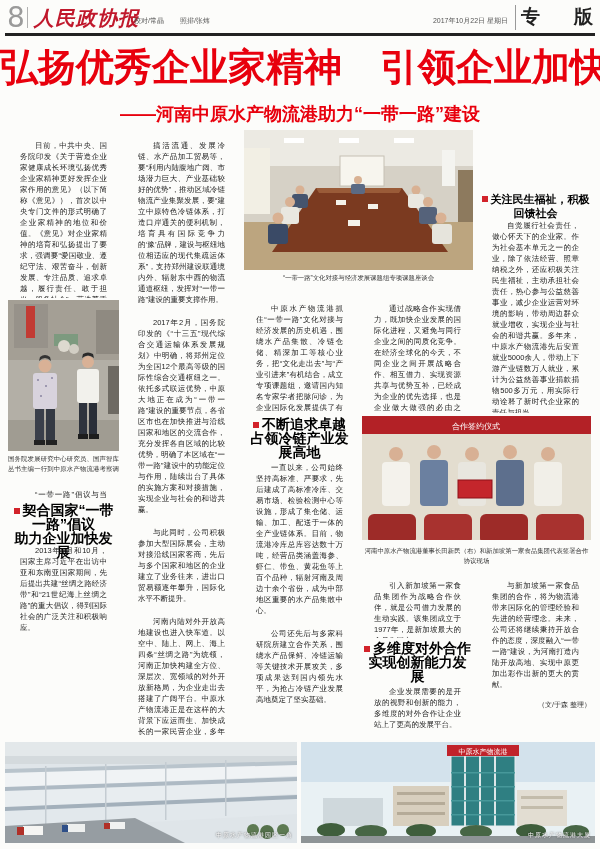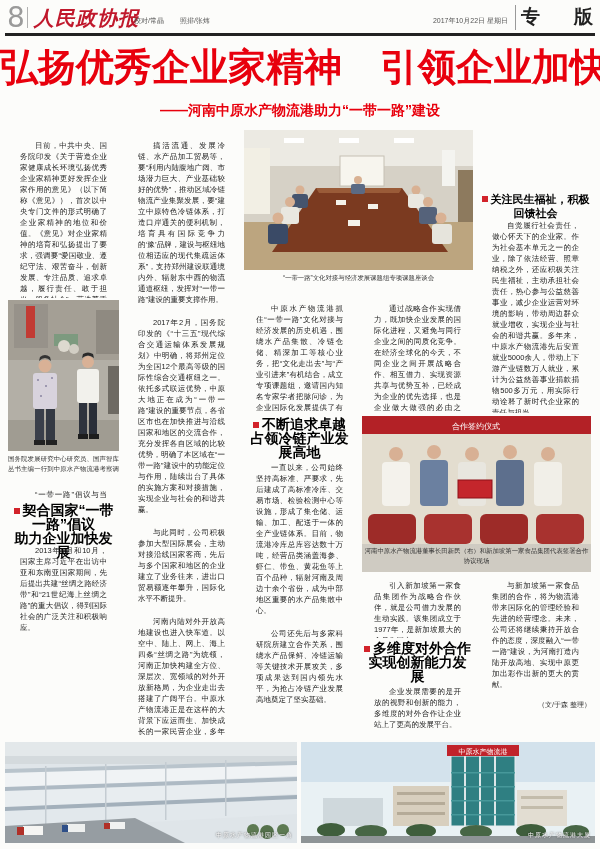--- a/index.html
+++ b/index.html
@@ -14,21 +14,21 @@
   .credits{position:absolute;left:134px;top:16px;font-size:7px;color:#555;}
   .credits span{margin-right:14px;}
   .date{position:absolute;right:92px;top:16px;font-size:7px;color:#555;}
   .sec-divider{position:absolute;right:84px;top:5px;width:1px;height:25px;background:#999;}
   .section{position:absolute;right:7px;top:4px;width:72px;display:flex;justify-content:space-between;
            font-size:19px;color:#222;font-family:"DejaVu Serif",serif;font-weight:bold;}
   .hdr-rule{position:absolute;left:5px;right:5px;top:33px;height:3px;background:#222;}
   
   .headline{position:absolute;left:0;right:0;top:44px;text-align:center;font-size:38px;line-height:46px;
             font-weight:bold;color:#e8000d;letter-spacing:0px;white-space:nowrap;}
-  .subtitle{position:absolute;left:0;right:0;top:102px;text-align:center;font-size:14px;
+  .subtitle{position:absolute;left:0;right:0;top:102px;text-align:center;font-size:18px;
             font-weight:bold;color:#e8000d;}
   
   .tx{position:absolute;width:111px;font-size:7.5px;line-height:11px;text-align:justify;
       overflow:hidden;color:#1c1c1c;}
   .para{margin:12px;text-indent:2em;}
   .h-col{position:absolute;width:111px;text-align:center;font-weight:bold;font-size:14px;
          line-height:14px;color:#000;}
   .sq{display:inline-block;width:6px;height:6px;background:#d2232a;margin-right:3px;vertical-align:1px;}
   .cap{position:absolute;font-size:6.4px;line-height:9.5px;color:#333;overflow:hidden;}
   .byline{position:absolute;left:480px;top:700px;width:111px;text-align:right;font-size:7px;color:#333;}
@@ -174,21 +174,21 @@
 
   <div class="tx" style="left:244px;top:450px;height:285px">
       <p class="para">一直以来，公司始终坚持高标准、严要求，先后建成了高标准冷库、交易市场、检验检测中心等设施，形成了集仓储、运输、加工、配送于一体的全产业链体系。目前，物流港冷库总库容达数十万吨，经营品类涵盖海参、虾仁、带鱼、黄花鱼等上百个品种，辐射河南及周边十余个省份，成为中部地区重要的水产品集散中心。</p>
       <p class="para">公司还先后与多家科研院所建立合作关系，围绕水产品保鲜、冷链运输等关键技术开展攻关，多项成果达到国内领先水平，为抢占冷链产业发展高地奠定了坚实基础。</p>
     </div>
 
   <div class="tx" style="left:362px;top:291px;height:122px">
       <p class="para">通过战略合作实现借力，既加快企业发展的国际化进程，又避免与同行企业之间的同质化竞争。在经济全球化的今天，不同企业之间开展战略合作、相互借力、实现资源共享与优势互补，已经成为企业的优先选择，也是企业做大做强的必由之路。</p>
     </div>
 
-  <div class="photo" style="left:362px;top:416px;width:229px;height:156px">
+  <div class="photo" style="left:362px;top:416px;width:229px;height:124px">
     <svg width="229" height="128" viewBox="0 0 229 128">
       <rect x="0" y="0" width="229" height="128" fill="#e3ddcf"></rect>
       <rect x="0" y="0" width="229" height="18" fill="#b32126"></rect>
       <text x="114" y="13" text-anchor="middle" font-size="8" fill="#ffffff" font-family="Liberation Sans, sans-serif">合作签约仪式</text>
 
       <circle cx="34" cy="38" r="7" fill="#d8b094"></circle>
         <rect x="20" y="46" width="28" height="44" rx="4" fill="#f4f2ec"></rect>
       <circle cx="72" cy="36" r="7" fill="#d8b094"></circle>
         <rect x="58" y="44" width="28" height="46" rx="4" fill="#6b80a0"></rect>
       <circle cx="110" cy="38" r="7" fill="#d8b094"></circle>

